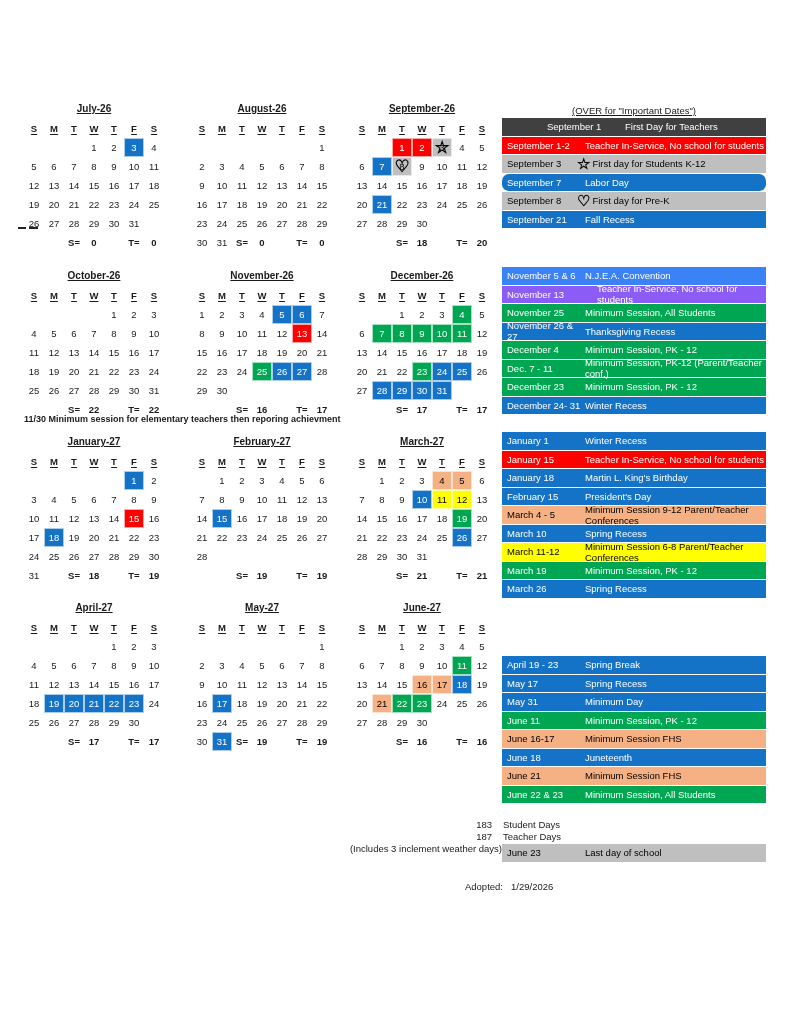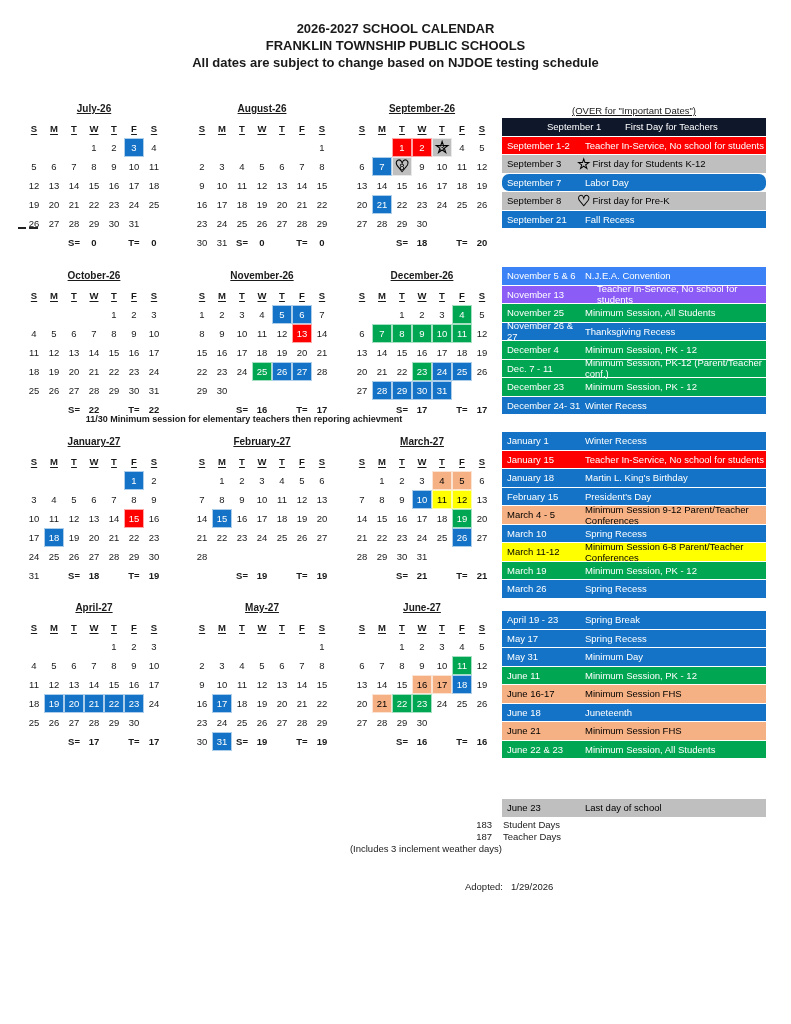--- a/index.html
+++ b/index.html
@@ -11,21 +11,21 @@
   .m-title{text-align:center;font-weight:bold;font-size:10px;text-decoration:underline;
            margin-bottom:3px;height:13px;}
   .w{display:flex;}
   .cell{width:20px;height:19px;box-sizing:border-box;display:flex;align-items:center;
         justify-content:center;font-size:9.5px;position:relative;overflow:visible;}
   .hdr .cell{font-weight:bold;text-decoration:underline;text-underline-offset:2px;}
   .cell.colored{border:1px solid rgba(255,255,255,0.65);}
   .cell.tot{font-weight:bold;}
   .glyph{position:absolute;font-size:17px;line-height:1;top:50%;left:50%;
          transform:translate(-50%,-54%);font-weight:bold;color:#000;pointer-events:none;}
-  .note-line{position:absolute;left:24px;top:414px;width:440px;text-align:center;
+  .note-line{position:absolute;left:24px;top:414px;width:440px;text-align:left;
              font-weight:bold;font-size:9px;}
   .legend{position:absolute;left:502px;width:264px;}
   .legend-header{text-align:center;font-size:9.5px;text-decoration:underline;
                  height:15px;line-height:15px;}
   .l-row{height:18.5px;display:flex;align-items:center;font-size:9.5px;
          padding-left:5px;box-sizing:border-box;border-bottom:1px solid #fff;}
   .l-date{flex:0 0 78px;}
   .l-icon{font-size:15px;font-weight:bold;margin:0 2px 0 -8px;line-height:1;}
   .l-desc{flex:1;}
   .sum-num{position:absolute;left:410px;width:82px;text-align:right;font-size:9.5px;}
@@ -33,25 +33,20 @@
   .weather-note{position:absolute;left:306px;width:196px;text-align:right;font-size:9.5px;}
   .adopt-lab{position:absolute;left:400px;width:103px;text-align:right;font-size:9.5px;}
   .adopt-val{position:absolute;left:511px;font-size:9.5px;}
   .mark{position:absolute;height:2px;background:#222;}
 </style>
 </head>
 <body>
 
 <div class="page">
 
-  <div class="title-block">
-    <div>2026-2027 SCHOOL CALENDAR</div>
-    <div>FRANKLIN TOWNSHIP PUBLIC SCHOOLS</div>
-    <div>All dates are subject to change based on NJDOE testing schedule</div>
-  </div>
 
   <div class="month" style="left:24px;top:103px">
       <div class="m-title">July-26</div>
       <div class="w hdr">
         <div class="cell">S</div>
         <div class="cell">M</div>
         <div class="cell">T</div>
         <div class="cell">W</div>
         <div class="cell">T</div>
         <div class="cell">F</div>
@@ -1850,21 +1845,21 @@
     </div>
 
   <div class="mark" style="left:18px;top:227px;width:8px"></div>
   <div class="mark" style="left:29px;top:227px;width:9px"></div>
 
   <div class="note-line">11/30 Minimum session for elementary teachers then reporing achievment</div>
 
   <div class="legend" style="top:103px">
     <div class="legend-header">(OVER for "Important Dates")</div>
     <div class="l-rows">
-        <div class="l-row" style="background: #0f172a; color: rgb(255, 255, 255); padding-left: 45px;">
+        <div class="l-row" style="background: #404040; color: rgb(255, 255, 255); padding-left: 45px;">
           <div class="l-date">September 1</div>
           <div class="l-desc">First Day for Teachers</div>
         </div>
         <div class="l-row" style="background: rgb(254, 0, 0); color: rgb(255, 255, 255);">
           <div class="l-date">September 1-2</div>
           <div class="l-desc">Teacher In-Service, No school for students</div>
         </div>
         <div class="l-row" style="background: rgb(191, 191, 191); color: rgb(0, 0, 0);">
           <div class="l-date">September 3</div>
           <span class="l-icon" style="color: rgb(0, 0, 0);">☆</span>
@@ -1956,21 +1951,21 @@
           <div class="l-desc">Minimum Session, PK - 12</div>
         </div>
         <div class="l-row" style="background: rgb(20, 115, 198); color: rgb(255, 255, 255);">
           <div class="l-date">March 26</div>
           <div class="l-desc">Spring Recess</div>
         </div>
       </div>
   </div>
   <div class="legend" style="top:611px">
     <div class="l-rows">
-        <div class="l-row" style="background: rgb(20, 115, 198); color: rgb(255, 255, 255);">
+        <div class="l-row" style="background: rgb(20, 115, 198); color: rgb(255, 255, 255); margin-top: 45px;">
           <div class="l-date">April 19 - 23</div>
           <div class="l-desc">Spring Break</div>
         </div>
         <div class="l-row" style="background: rgb(20, 115, 198); color: rgb(255, 255, 255);">
           <div class="l-date">May 17</div>
           <div class="l-desc">Spring Recess</div>
         </div>
         <div class="l-row" style="background: rgb(20, 115, 198); color: rgb(255, 255, 255);">
           <div class="l-date">May 31</div>
           <div class="l-desc">Minimum Day</div>

